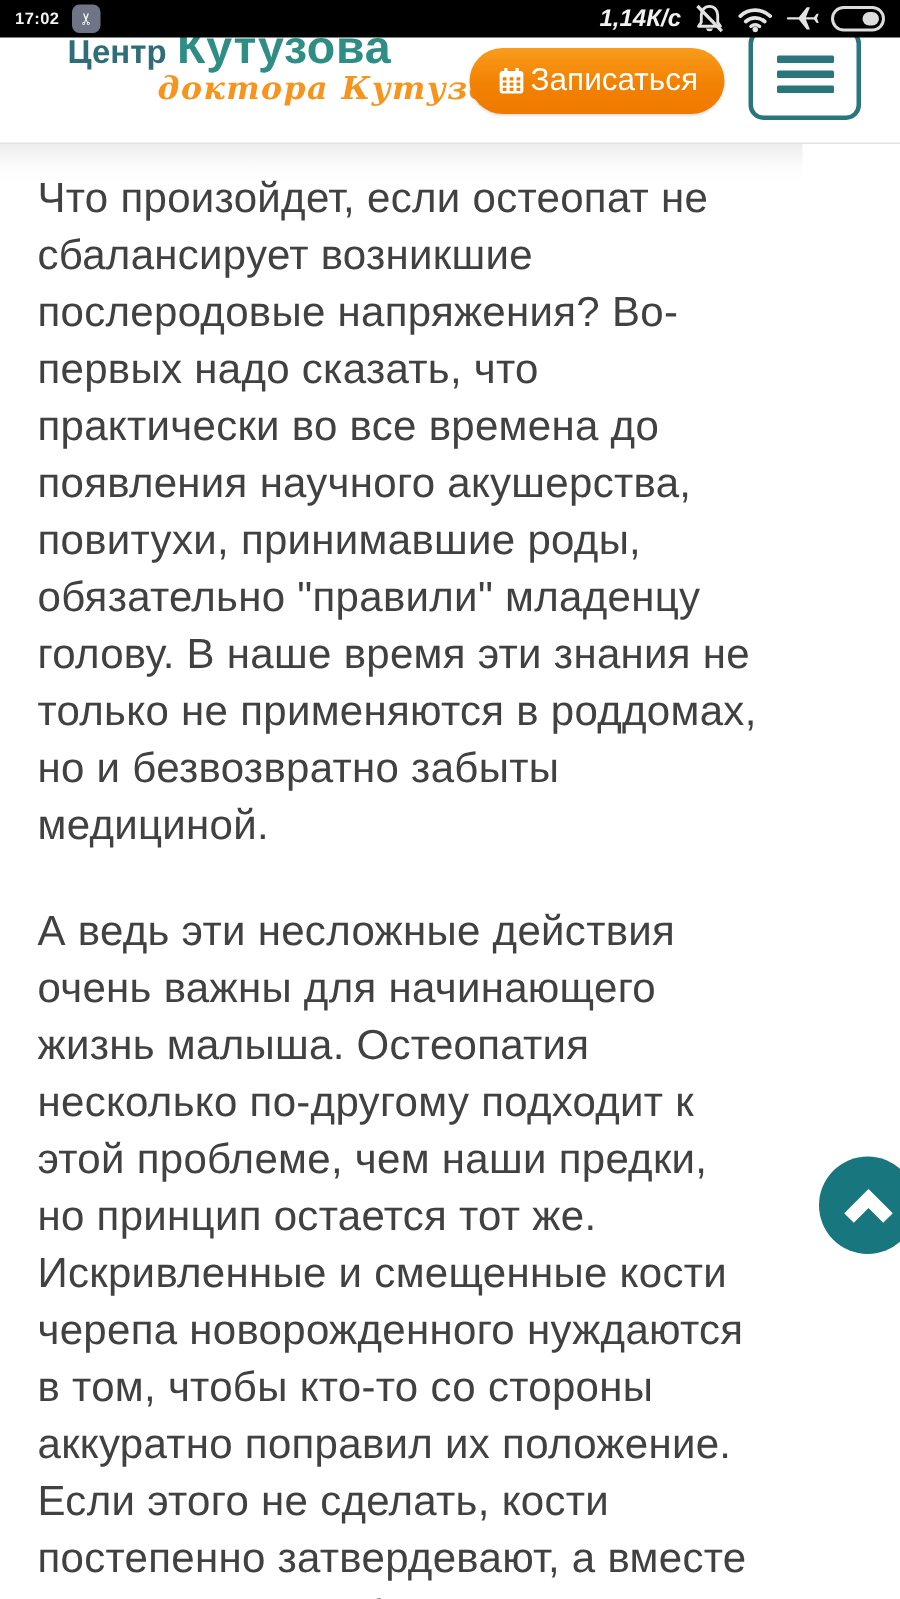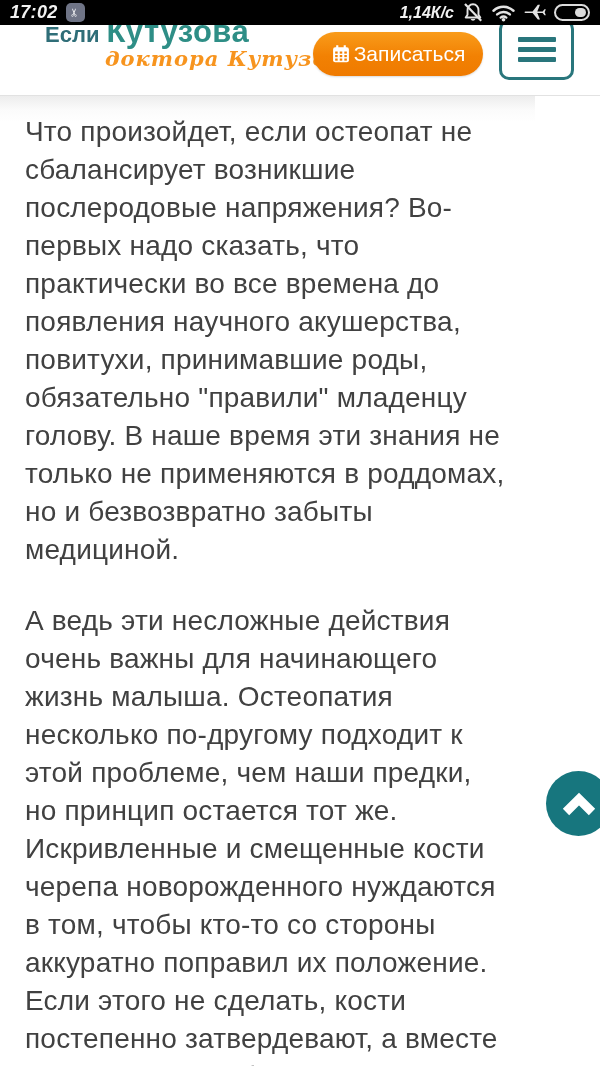--- a/index.html
+++ b/index.html
@@ -5,21 +5,21 @@
   * { margin:0; padding:0; box-sizing:border-box; }
   html,body { width:600px; height:1066px; overflow:hidden; background:#fff;
               font-family:"Liberation Sans", sans-serif; }
   .stage { position:relative; width:600px; height:1066px; overflow:hidden; background:#fff; }
 
   
   .status-bar { position:absolute; top:0; left:0; width:600px; height:25px; background:#000;
                 z-index:30; display:flex; align-items:center; justify-content:space-between;
                 padding:0 10px; color:#f2f2f2; }
   .sb-left, .sb-right { display:flex; align-items:center; gap:8px; }
-  .sb-time { font-size:18px; font-weight:bold; letter-spacing:0.3px;font-style:italic; }
+  .sb-time { font-size:11px; font-weight:bold; letter-spacing:0.3px; }
   .sb-shot { width:19px; height:19px; background:#6f7486; border-radius:5px; display:flex;
              align-items:center; justify-content:center; font-size:11px; color:#fff; }
   .sb-shot span { display:inline-block; transform:rotate(-90deg); }
   .sb-speed { font-size:16px; font-weight:bold;font-style:italic; }
   .sb-batt { position:relative; width:36px; height:17px; border:2px solid #dcdcdc; border-radius:8.5px; }
   .sb-batt i { position:absolute; top:2px; bottom:2px; right:2px; width:11px; background:#dcdcdc;
                border-radius:5px; }
 
   
   .site-header { position:absolute; top:0; left:0; width:600px; height:96px; background:#fff;
@@ -91,21 +91,21 @@
       </span>
       <span class="sb-batt">
           <i></i>
         </span>
     </div>
   </div>
 
   <div class="site-header">
     <div class="logo">
       <div class="logo-line1">
-        <span class="logo-small">Если</span>
+        <span class="logo-small">Центр</span>
         <span class="logo-big">Кутузова</span>
       </div>
       <div class="logo-line2">доктора Кутузова</div>
     </div>
 
     <button class="book-btn">
       <span>
         <svg width="20" height="20" viewBox="0 0 24 24">
           <rect x="2.5" y="4" width="19" height="18" rx="2.5" fill="#ffffff"></rect>
           <line x1="7.5" y1="1.5" x2="7.5" y2="5.5" stroke="#ffffff" stroke-width="2.6"></line>

